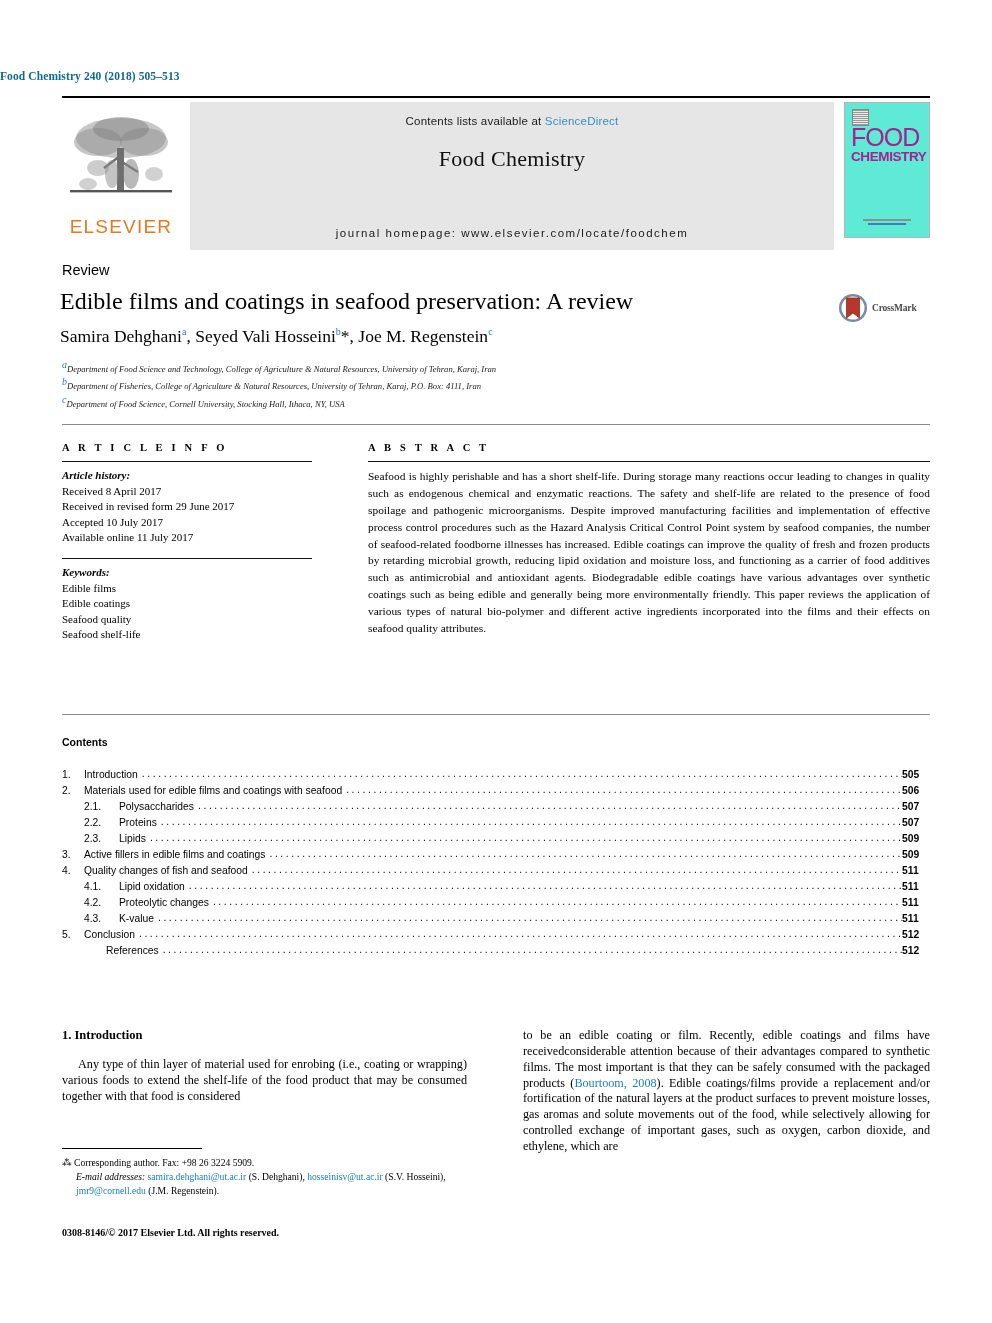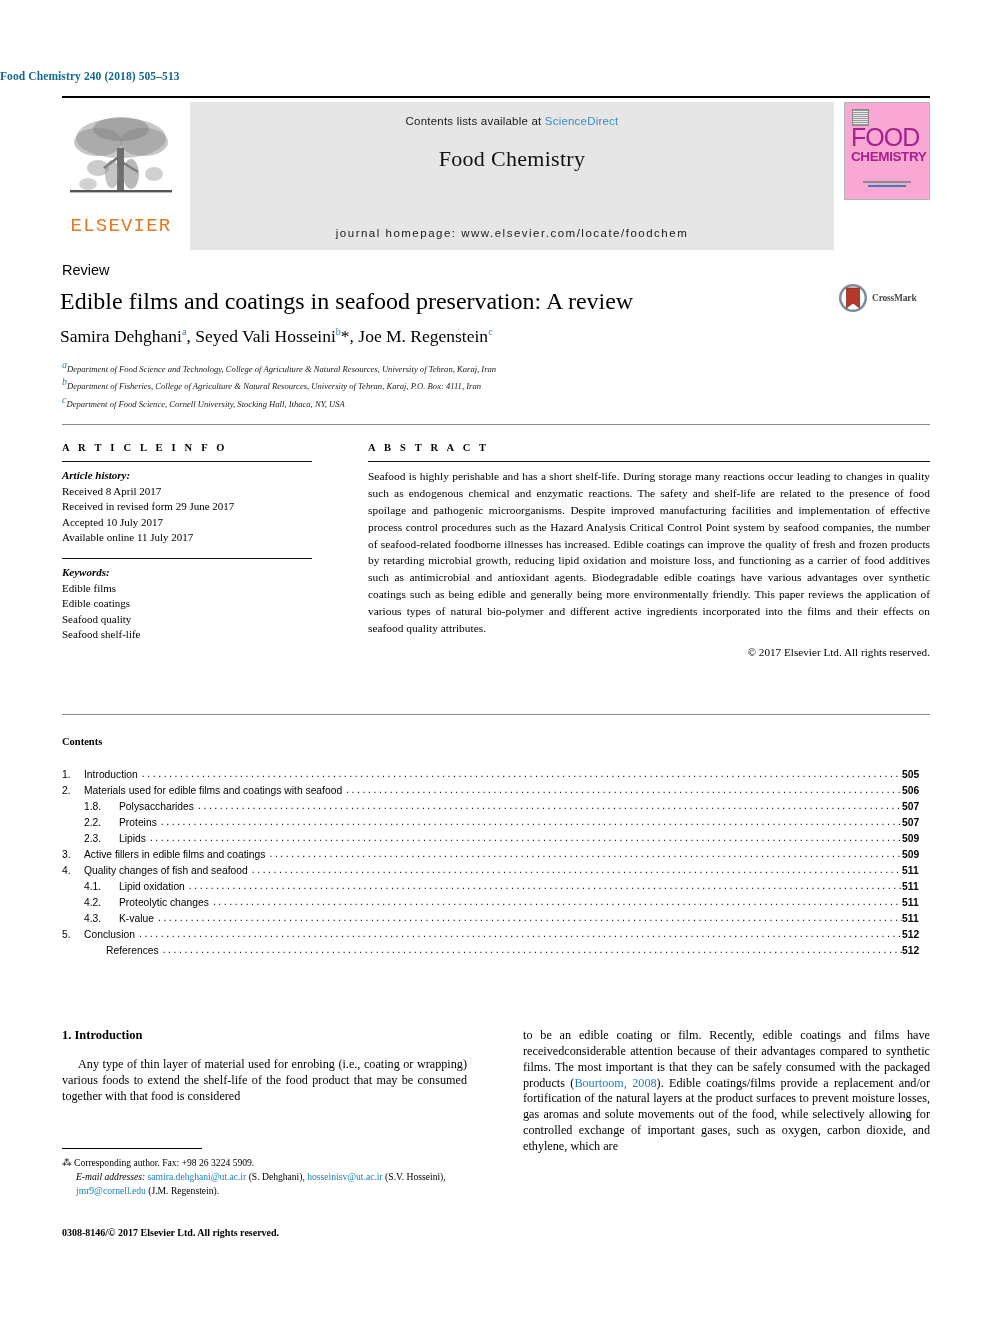--- a/index.html
+++ b/index.html
@@ -54,21 +54,21 @@
     width: 118px;
     flex: 0 0 118px;
     display: flex;
     flex-direction: column;
     align-items: center;
     justify-content: flex-end;
     padding-bottom: 2px;
   }
   .tree-svg { display:block; }
   .elsevier-word {
-    font-family: Liberation Mono, monospace;
+    font-family: Liberation Sans, sans-serif;
     font-size: 19px;
     letter-spacing: 1.2px;
     color: #E87722;
     font-weight: 400;
     line-height: 1;
     margin-top: 13px;
   }
   .masthead-center {
     flex: 1 1 auto;
     background: #e6e6e6;
@@ -105,23 +105,23 @@
     text-align: center;
     font-family: "Liberation Sans", sans-serif;
     font-size: 11.5px;
     letter-spacing: 1.5px;
     color: #1a1a1a;
   }
   .cover-thumb {
     width: 86px;
     flex: 0 0 86px;
     border: 1px solid #b5b5b5;
-    background: #f9a8d4;
+    background: #5eead4;
     position: relative;
-    height: 98px;
+    height: 136px;
     box-sizing: border-box;
   }
   .cover-mini-img {
     position: absolute;
     top: 6px; left: 7px;
     width: 15px; height: 15px;
     background:
       repeating-linear-gradient(0deg,#9a9a9a 0 1px, #e9e9e9 1px 2px);
     border: 1px solid #888;
   }
@@ -192,21 +192,21 @@
     top: 358px;
     left: 62px;
     width: 790px;
     font-size: 8.6px;
     font-style: italic;
     line-height: 1.45;
     color: #1a1a1a;
   }
   .crossmark {
     position: absolute;
-    top: 282px;
+    top: 292px;
     left: 838px;
     width: 104px;
     height: 32px;
     display: flex;
     align-items: center;
   }
   .cm-label {
     font-family: "Liberation Serif", serif;
     font-size: 9.5px;
     font-weight: bold;
@@ -270,21 +270,21 @@
     top: 714px;
     width: 868px;
     border-top: 1px solid #8a8a8a;
   }
 
   
   .contents-title {
     position: absolute;
     left: 62px;
     top: 736px;
-    font-family: Liberation Serif, serif;
+    font-family: Liberation Sans, sans-serif;
     font-weight: bold;
     font-size: 10.5px;
     text-align: center;
   }
   .toc {
     position: absolute;
     left: 62px;
     top: 770px;
     width: 868px;
     font-family: "Liberation Sans", sans-serif;
@@ -464,41 +464,40 @@
       <div>Edible coatings</div>
       <div>Seafood quality</div>
       <div>Seafood shelf-life</div>
     </div>
   </div>
 
   <div class="abs-col">
     <div class="sec-heading">A B S T R A C T</div>
     <div class="hr-thin"></div>
     <div class="abs-body">Seafood is highly perishable and has a short shelf-life. During storage many reactions occur leading to changes in quality such as endogenous chemical and enzymatic reactions. The safety and shelf-life are related to the presence of food spoilage and pathogenic microorganisms. Despite improved manufacturing facilities and implementation of effective process control procedures such as the Hazard Analysis Critical Control Point system by seafood companies, the number of seafood-related foodborne illnesses has increased. Edible coatings can improve the quality of fresh and frozen products by retarding microbial growth, reducing lipid oxidation and moisture loss, and functioning as a carrier of food additives such as antimicrobial and antioxidant agents. Biodegradable edible coatings have various advantages over synthetic coatings such as being edible and generally being more environmentally friendly. This paper reviews the application of various types of natural bio-polymer and different active ingredients incorporated into the films and their effects on seafood quality attributes.</div>
-    <div class="copyright">© 2017 Elsevier Ltd. All rights reserved.</div>
   </div>
 
   <div class="rule-bottom"></div>
 
   <div class="contents-title">Contents</div>
   <div class="toc">
       <div class="toc-row">
         <span class="toc-num">1.</span>
         <span class="toc-label">Introduction</span>
         <span class="toc-dots">............................................................................................................................................................................................................................</span>
         <span class="toc-page">505</span>
       </div>
       <div class="toc-row">
         <span class="toc-num">2.</span>
         <span class="toc-label">Materials used for edible films and coatings with seafood</span>
         <span class="toc-dots">............................................................................................................................................................................................................................</span>
         <span class="toc-page">506</span>
       </div>
       <div class="toc-row sub">
-        <span class="toc-num sub">1.8.</span>
+        <span class="toc-num sub">2.1.</span>
         <span class="toc-label">Polysaccharides</span>
         <span class="toc-dots">............................................................................................................................................................................................................................</span>
         <span class="toc-page">507</span>
       </div>
       <div class="toc-row sub">
         <span class="toc-num sub">2.2.</span>
         <span class="toc-label">Proteins</span>
         <span class="toc-dots">............................................................................................................................................................................................................................</span>
         <span class="toc-page">507</span>
       </div>

